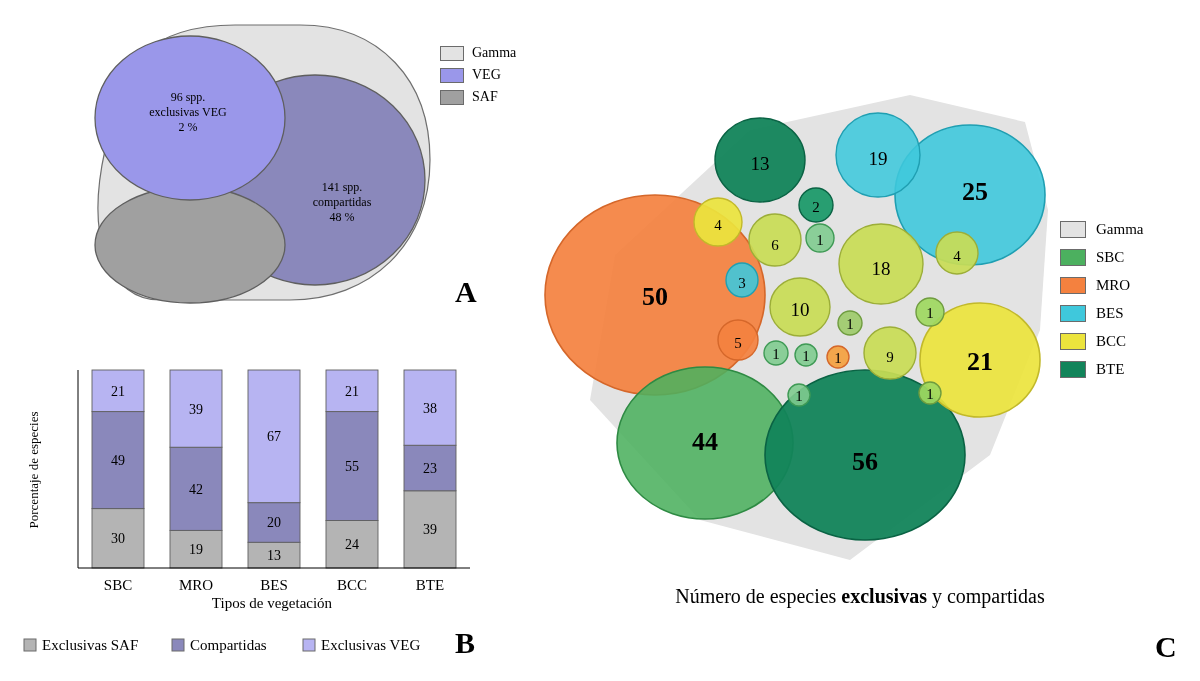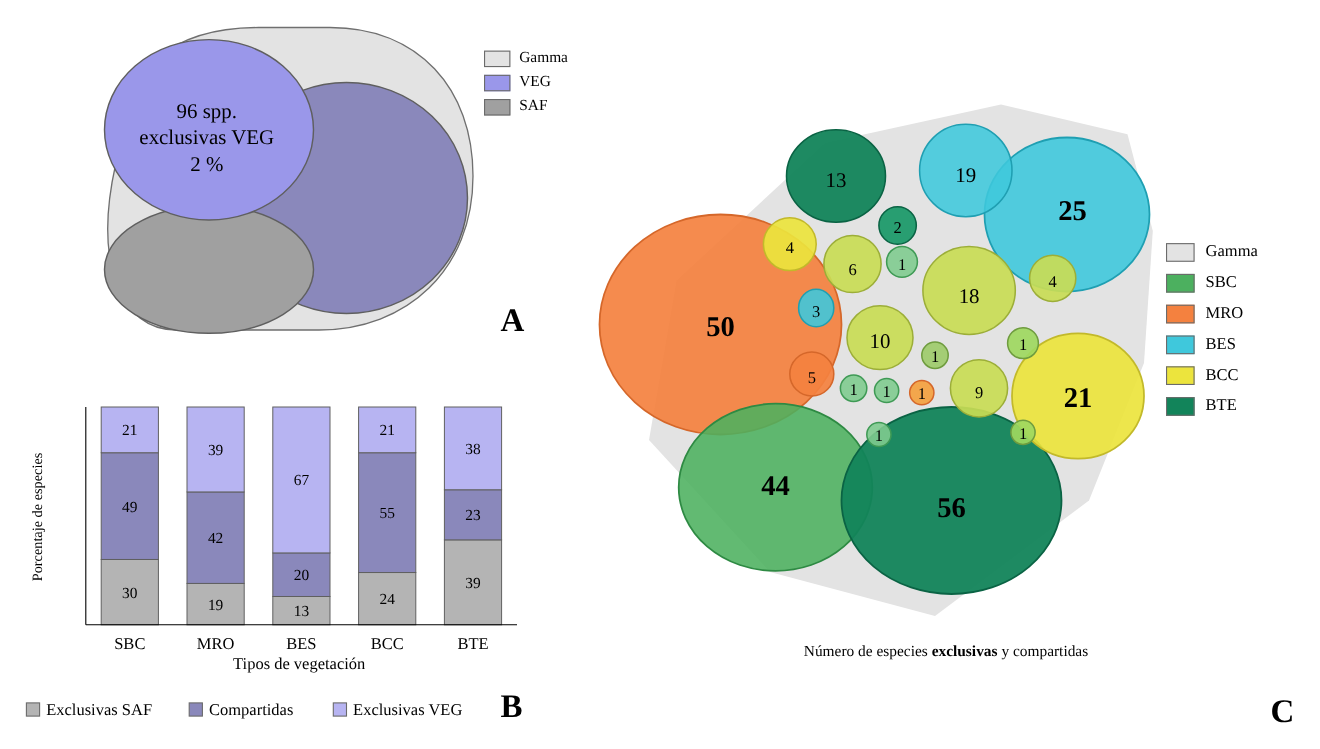--- a/index.html
+++ b/index.html
@@ -26,21 +26,21 @@
     font-weight: bold;
     font-size: 30px;
   }
   #letter-a { left: 455px; top: 275px; }
   #letter-b { left: 455px; top: 626px; }
   #letter-c { left: 1155px; top: 630px; }
 
   .venn-label {
     position: absolute;
     text-align: center;
-    font-size: 19px;
+    font-size: 12px;
     line-height: 1.25em;
     color: #000;
     font-family: "Liberation Serif", serif;
   }
   #lbl-veg { left: 118px; top: 90px; width: 140px; }
   #lbl-saf { left: 118px; top: 228px; width: 140px; }
   #lbl-shared { left: 272px; top: 180px; width: 140px; }
 
   
   #legend-a { position: absolute; left: 440px; top: 42px; font-size: 13px; }
@@ -54,21 +54,21 @@
 
   
   #panel-c { left: 520px; top: 0; width: 680px; height: 681px; }
   #panel-c-svg { position: absolute; left: 0; top: 0; }
   #caption-c {
     position: absolute;
     left: 60px;
     top: 585px;
     width: 560px;
     text-align: center;
-    font-size: 14px;
+    font-size: 20px;
     font-family: "Liberation Serif", serif;
   }
   #caption-c b { font-weight: bold; }
 
   #legend-c { position: absolute; left: 1060px; top: 215px; font-size: 14px; }
   #legend-c .row { display: flex; align-items: center; height: 28px; }
   #legend-c .sw { width: 24px; height: 15px; border: 1px solid #6b6b6b; margin-right: 10px; }
   #legend-c .txt { font-family: "Liberation Serif", serif; font-size: 15px; }
 </style>
 </head>
@@ -83,20 +83,25 @@
 
     <ellipse cx="190" cy="245" rx="95" ry="58" fill="#a0a0a0" stroke="#5f5f5f" stroke-width="1.3"></ellipse>
 
     <ellipse cx="190" cy="118" rx="95" ry="82" fill="#9a97ea" stroke="#5f5f5f" stroke-width="1.3"></ellipse>
   </svg>
 
   <div class="venn-label" id="lbl-veg">
     <div>96 spp.</div>
     <div>exclusivas VEG</div>
     <div>2 %</div>
+  </div>
+  <div class="venn-label" id="lbl-shared">
+    <div>141 spp.</div>
+    <div>compartidas</div>
+    <div>48 %</div>
   </div>
 </div>
 
 <div class="panel-letter" id="letter-a">A</div>
 
 <div id="legend-a">
   <div class="row">
     <span class="sw" style="background:#e3e3e3"></span>
     <span class="txt">Gamma</span>
   </div>

